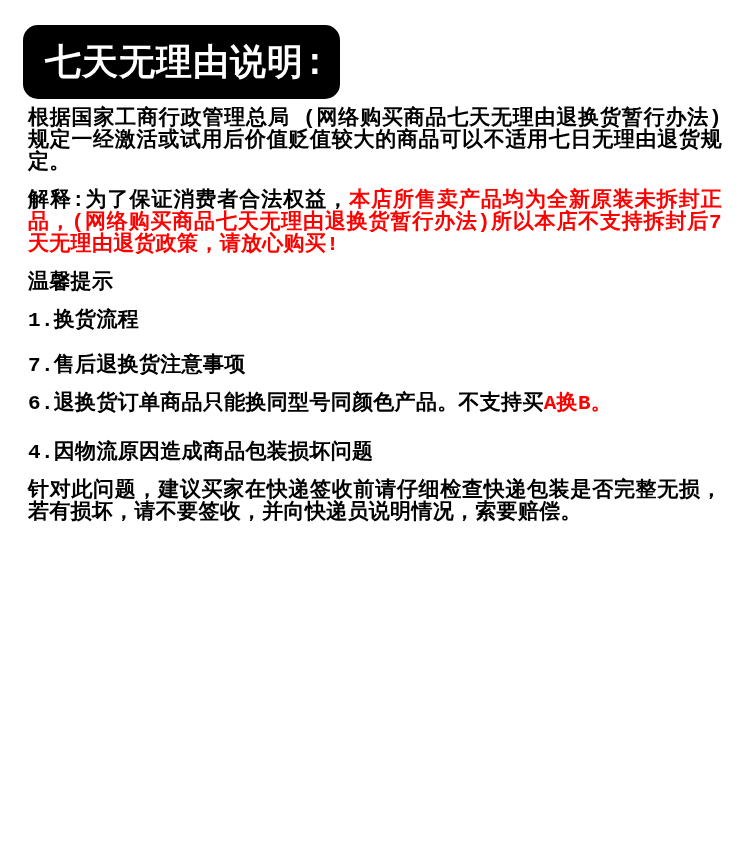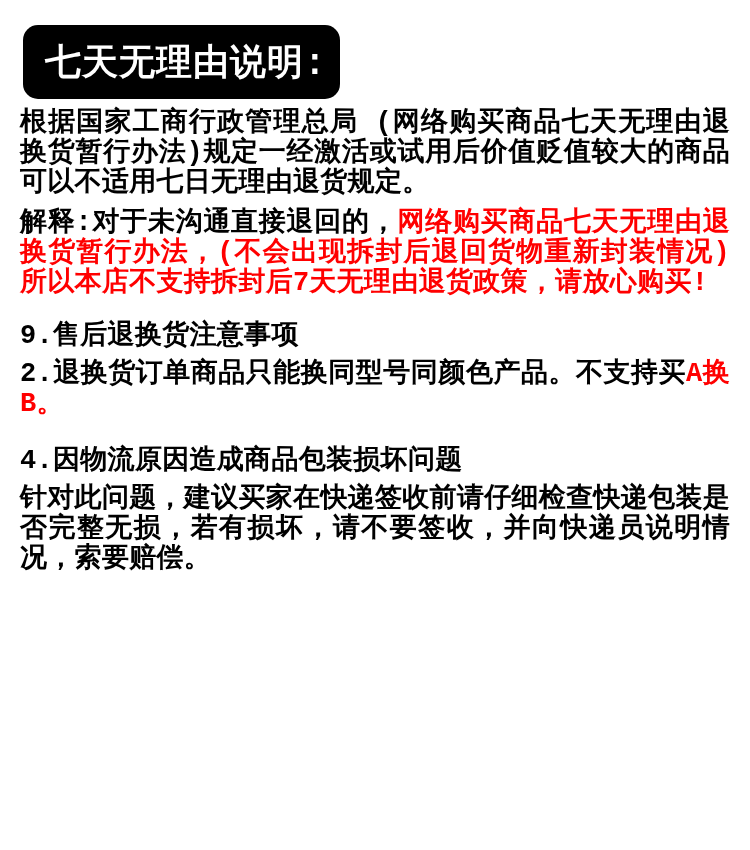--- a/index.html
+++ b/index.html
@@ -24,23 +24,23 @@
     align-items: center;
   }
   .title-box .title-text {
     color: #ffffff;
     font-size: 36px;
     letter-spacing: 1px;
     white-space: nowrap;
   }
   .content { padding: 0 12px 0 12px; }
   .para {
-    margin: 8px;
-    font-size: 27px;
-    line-height: 30px;
+    margin: 16px;
+    font-size: 21px;
+    line-height: 22px;
     letter-spacing: 0.3px;
     text-align: justify;
   }
   .red  { color: #ff0000; }
   .black{ color: #000000; }
   .mt9  { margin-top: 9px;  }
   .mt10 { margin-top: 10px; }
   .mt16 { margin-top: 16px; }
   .mt18 { margin-top: 18px; }
   .mt23 { margin-top: 23px; }
@@ -54,30 +54,32 @@
 
   <div class="title-box">
     <span class="title-text">七天无理由说明:</span>
   </div>
 
   <div class="content">
 
     <p class="para mt9"><span class="black">根据国家工商行政管理总局 (网络购买商品七天无理由退换货暂行办法)规定一经激活或试用后价值贬值较大的商品可以不适用七日无理由退货规定。</span></p>
 
 
-    <p class="para mt10"><span class="black">解释:对于未沟通直接退回的，</span><span class="red">网络购买商品七天无理由退换货暂行办法，(不会出现拆封后退回货物重新封装情况)所以本店不支持拆封后7天无理由退货政策，请放心购买!</span></p>
+    <p class="para mt10"><span class="black">解释:为了保证消费者合法权益，</span><span class="red">本店所售卖产品均为全新原装未拆封正品，(网络购买商品七天无理由退换货暂行办法)所以本店不支持拆封后7天无理由退货政策，请放心购买!</span></p>
+
+    <p class="para mt16"><span class="black">温馨提示</span></p>
+
+    <p class="para"><span class="black">1.换货流程</span></p>
 
 
 
 
+    <p class="para mt23"><span class="black">7.售后退换货注意事项</span></p>
 
 
-    <p class="para mt23"><span class="black">9.售后退换货注意事项</span></p>
-
-
-    <p class="para"><span class="black">2.退换货订单商品只能换同型号同颜色产品。不支持买</span><span class="red">A换B。</span></p>
+    <p class="para"><span class="black">6.退换货订单商品只能换同型号同颜色产品。不支持买</span><span class="red">A换B。</span></p>
 
     <p class="para mt27"><span class="black">4.因物流原因造成商品包装损坏问题</span></p>
 
     <p class="para"><span class="black">针对此问题，建议买家在快递签收前请仔细检查快递包装是否完整无损，若有损坏，请不要签收，并向快递员说明情况，索要赔偿。</span></p>
 
   </div>
 </div>
 
 </body></html>

